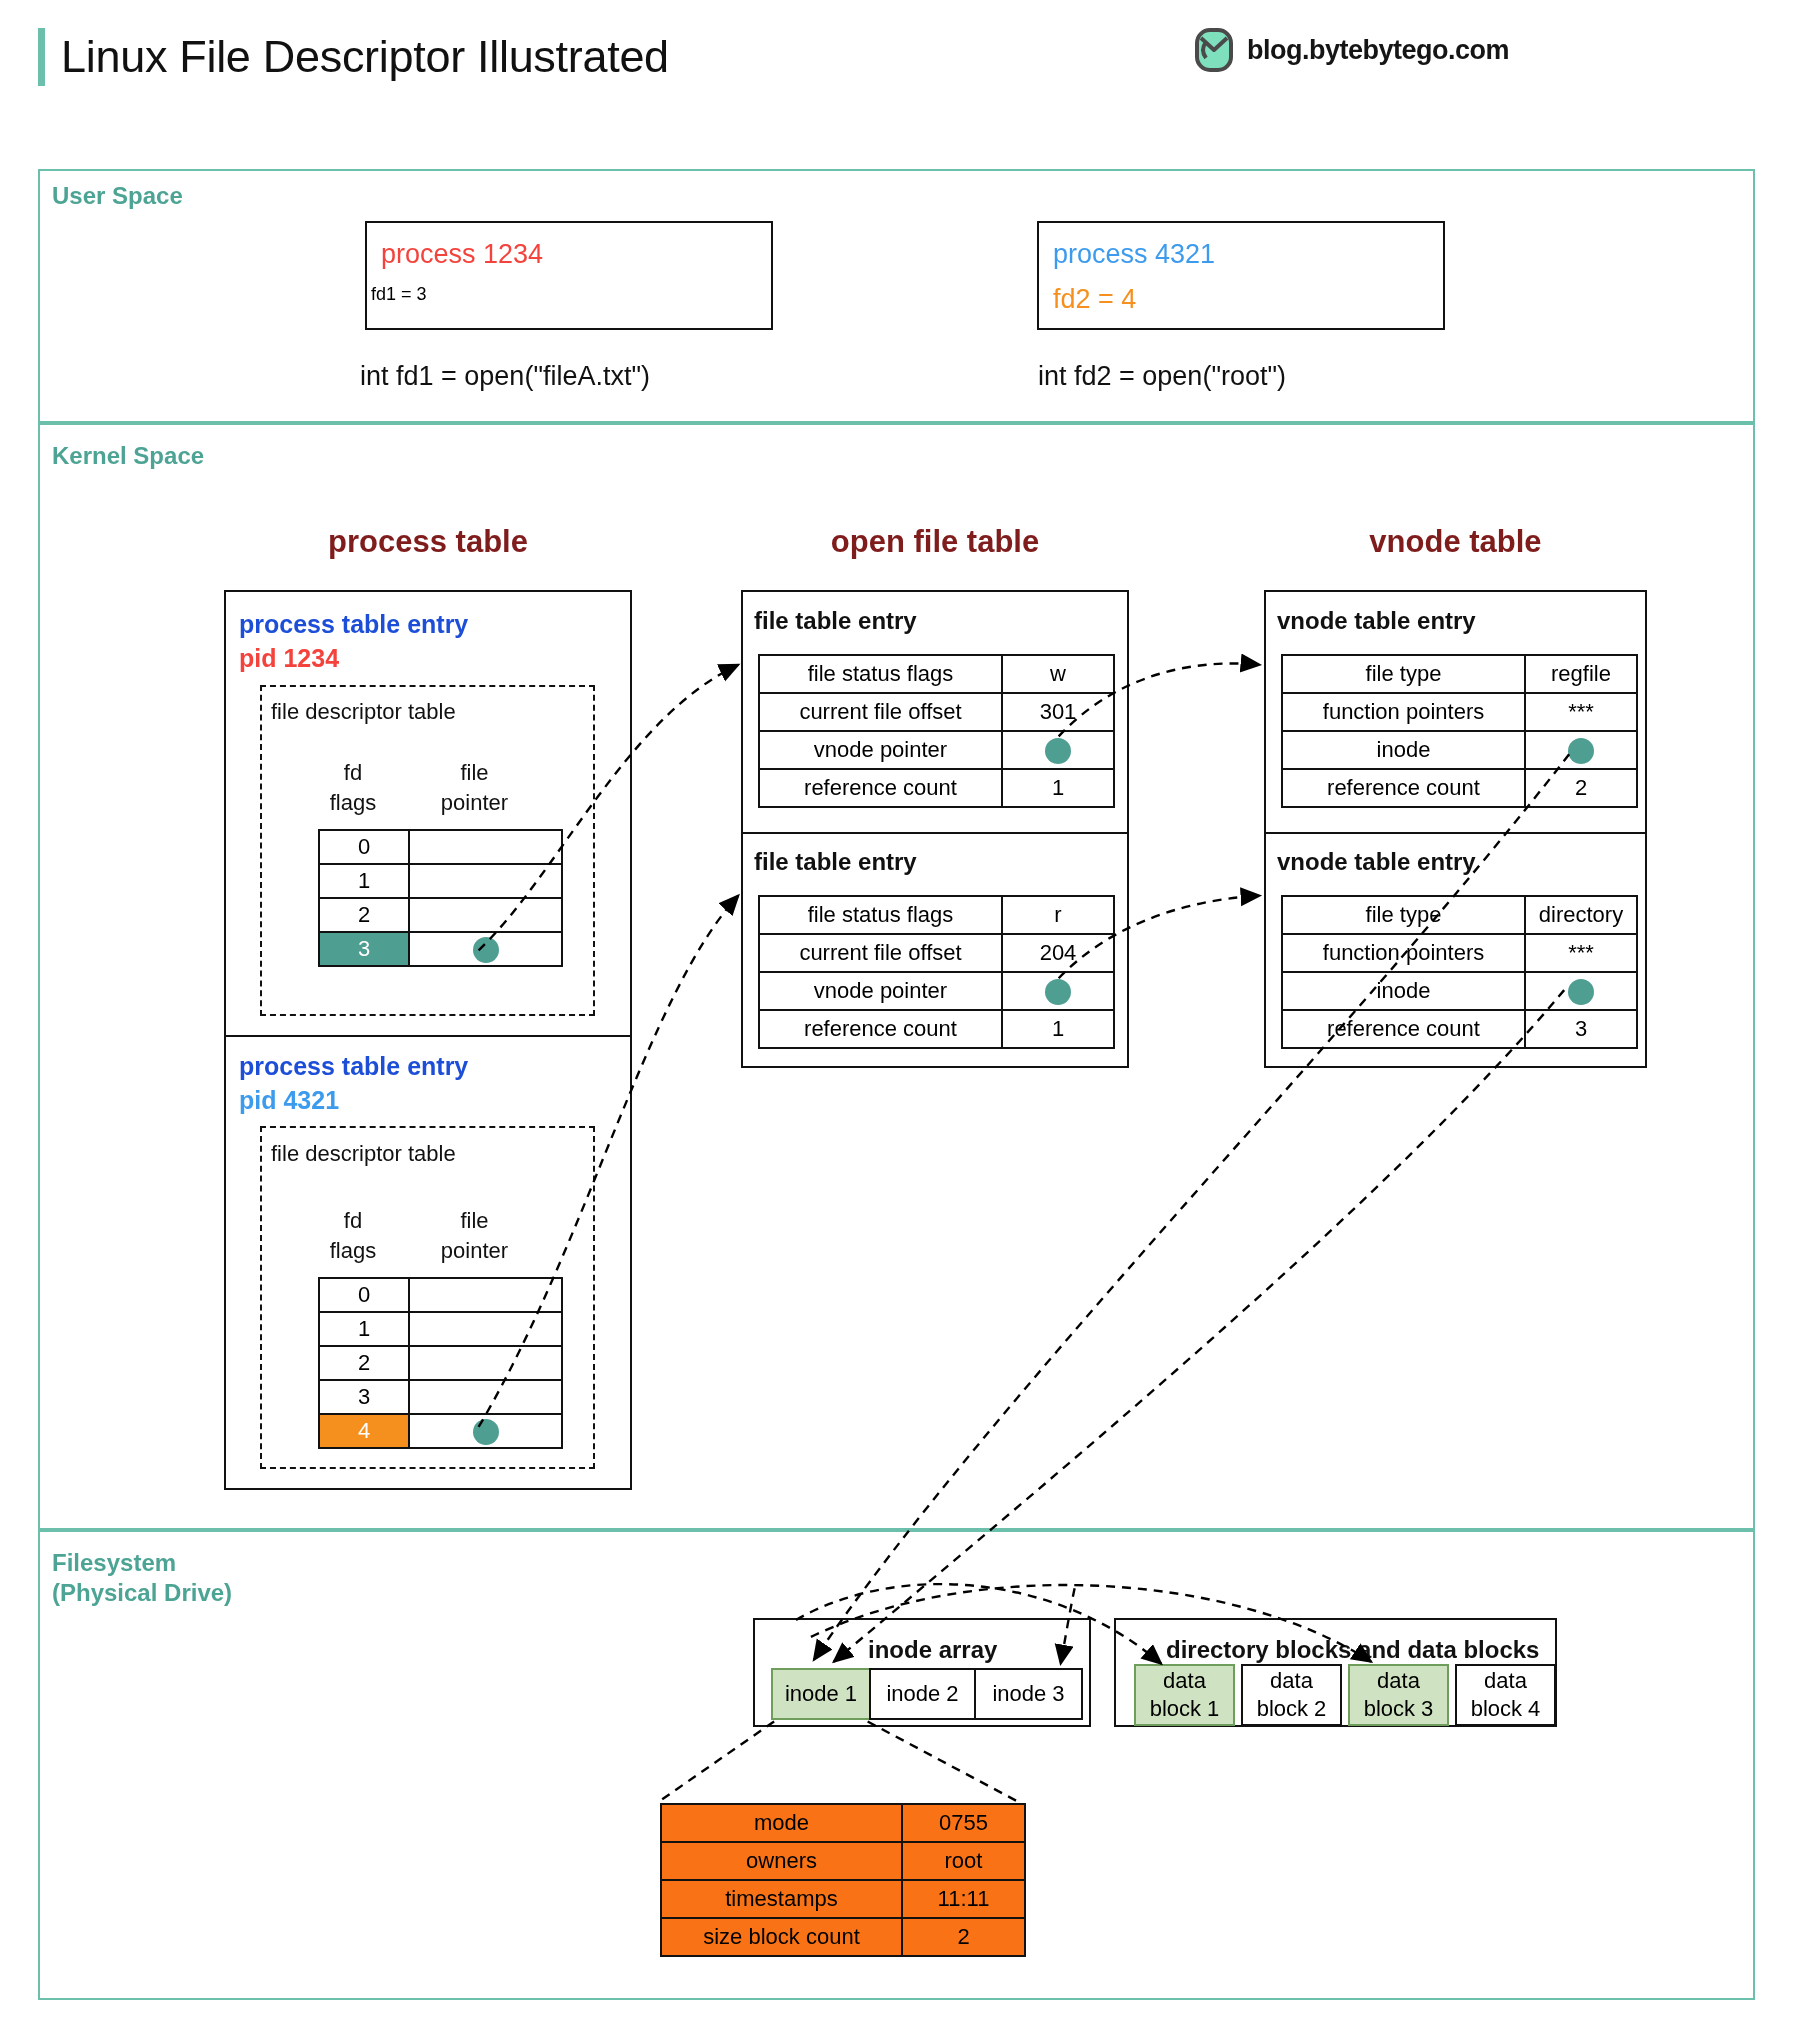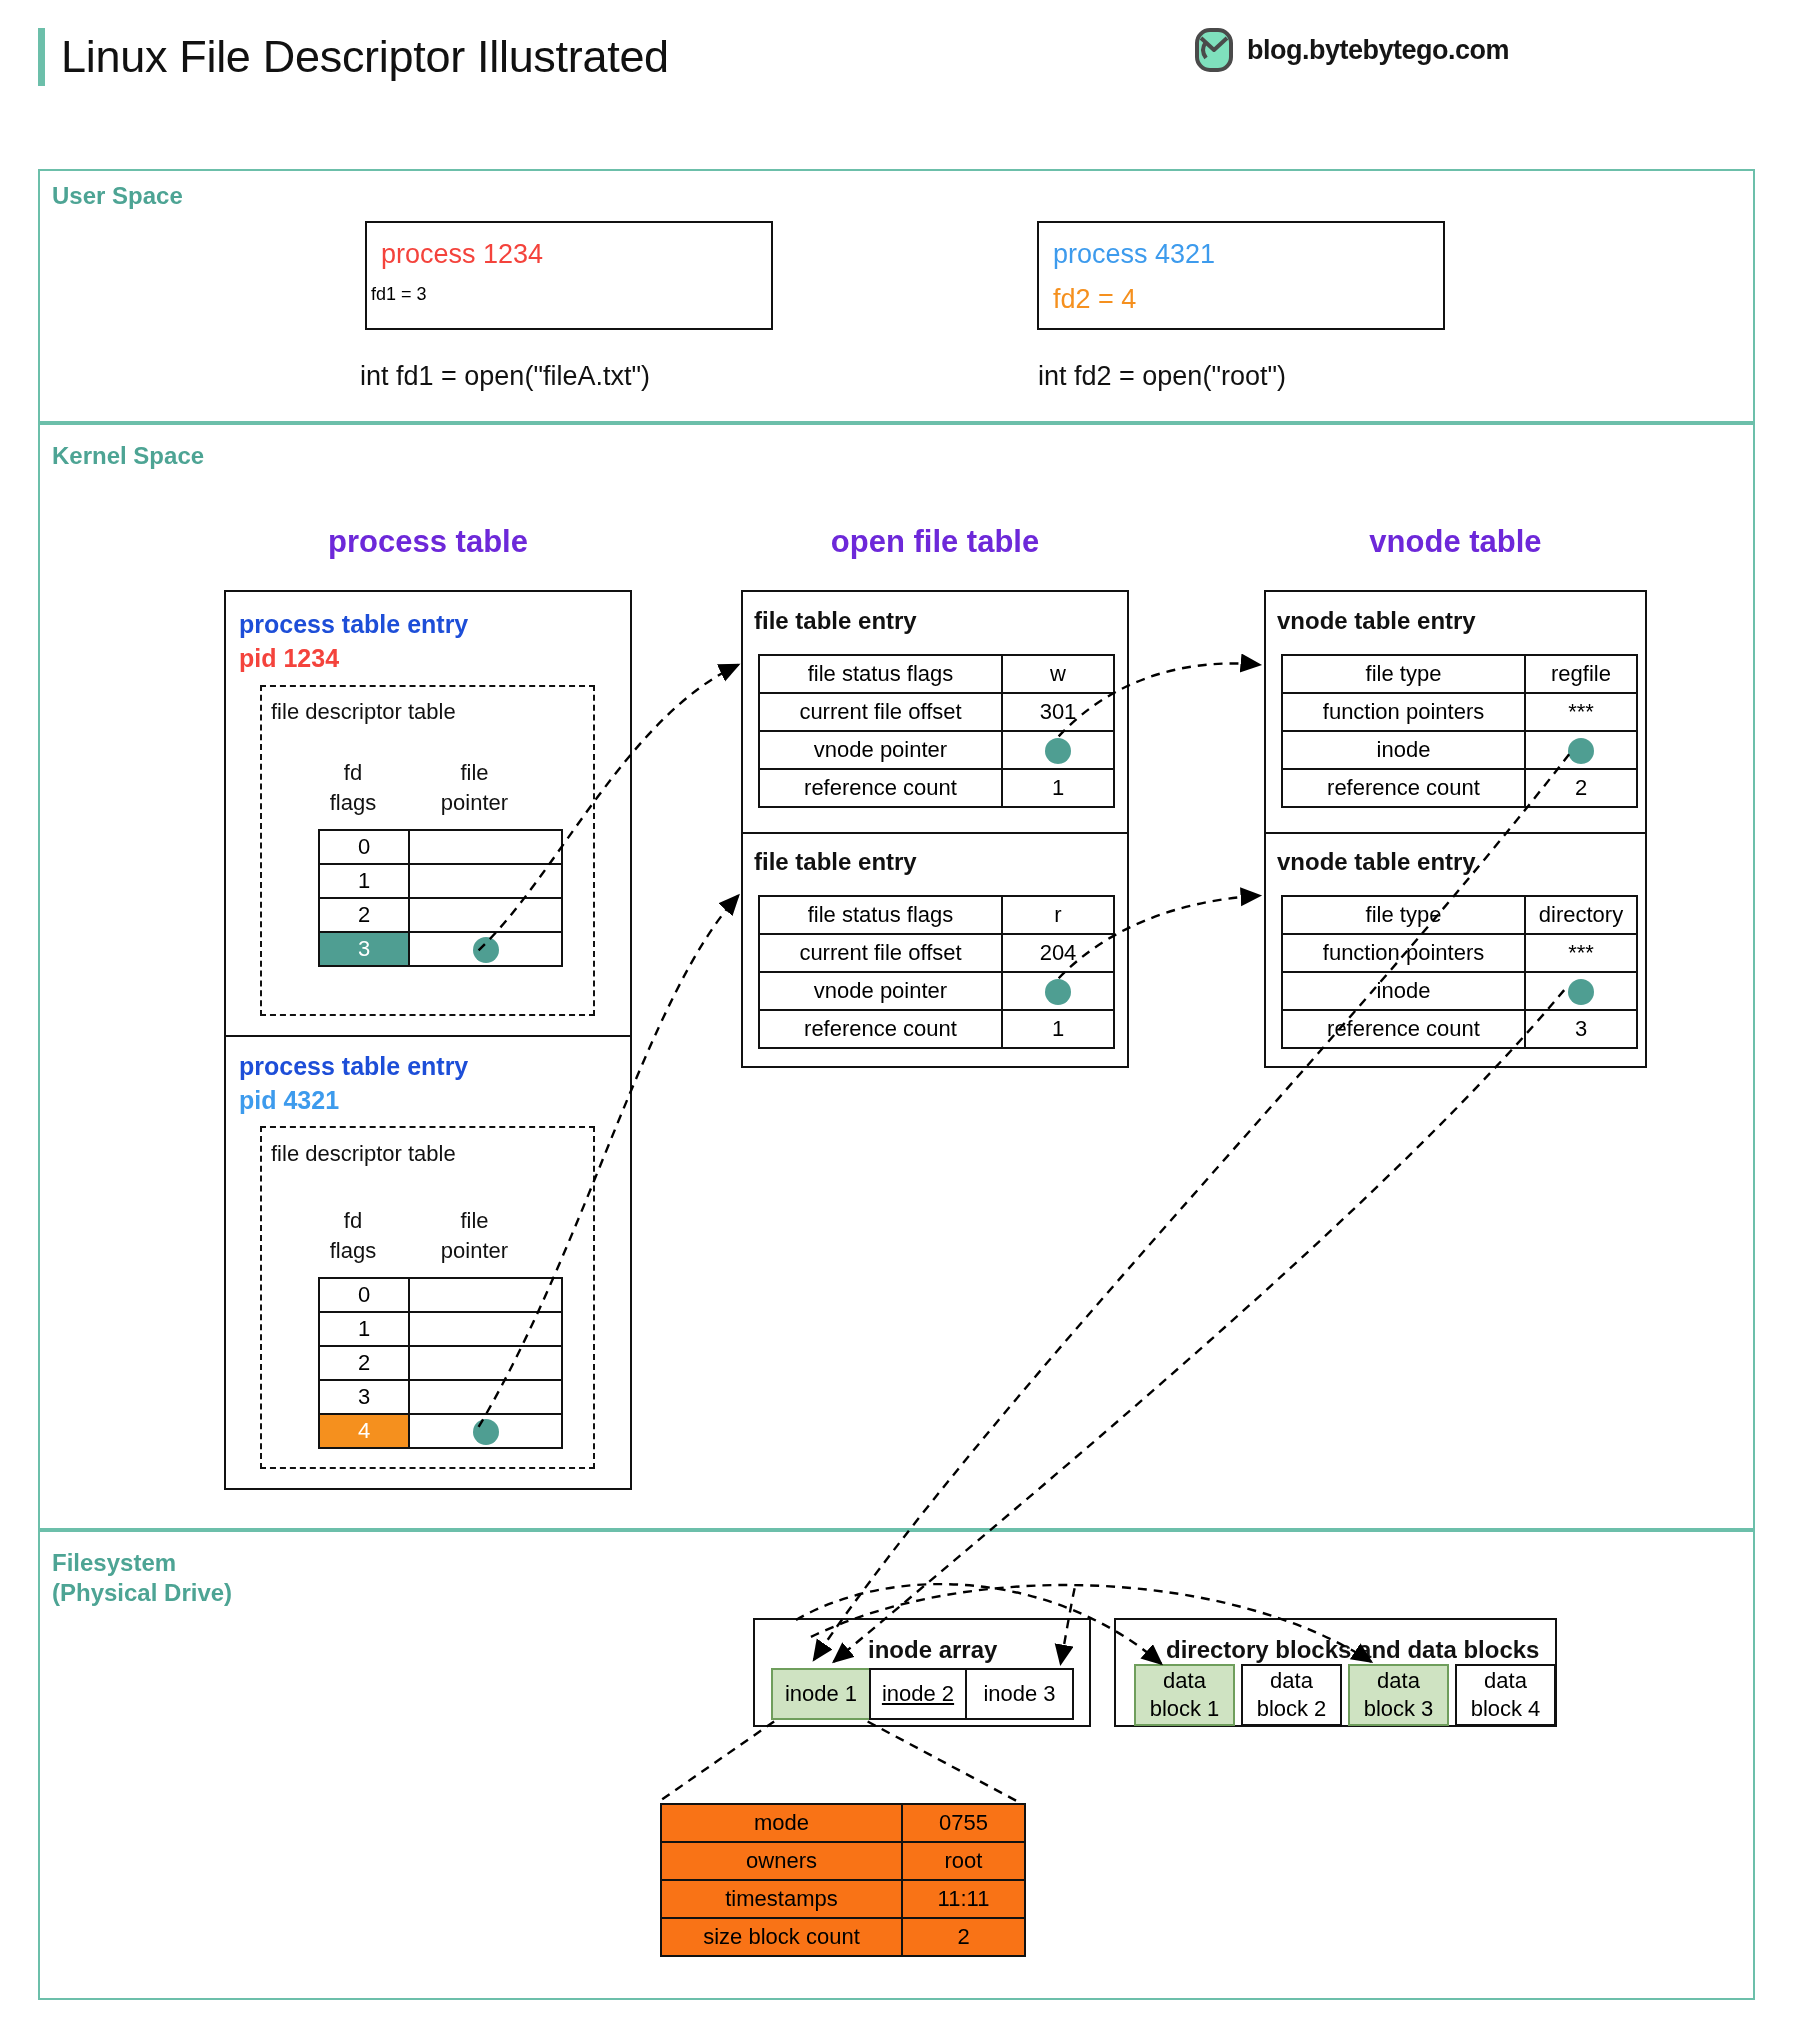--- a/index.html
+++ b/index.html
@@ -23,21 +23,21 @@
   
   .box{position:absolute;border:2px solid #111;box-sizing:border-box;background:#fff;}
   .box-dashed{position:absolute;border:2px dashed #111;box-sizing:border-box;background:transparent;}
 
   .proc-ttl{position:absolute;font-size:25px;font-weight:700;color:#1d4ed8;}
   .proc-pid{position:absolute;font-size:25px;font-weight:700;}
   .lbl{position:absolute;font-size:22px;color:#111;}
   .lbl-b{position:absolute;font-size:24px;font-weight:700;color:#111;}
   .col-head{position:absolute;font-size:22px;color:#111;text-align:center;line-height:30px;}
 
-  .section-title{position:absolute;font-size:31px;font-weight:700;color:#6d28d9;text-align:center;}
+  .section-title{position:absolute;font-size:31px;font-weight:700;color:#7f1d1d;text-align:center;}
 
   
   .fdtable{position:absolute;border-collapse:collapse;}
   .fdtable td{border:2px solid #111;height:32px;font-size:22px;text-align:center;padding:0;}
   .fd-num{width:88px;}
   .fd-ptr{width:151px;}
   .hl-teal{background:#4f9e92;color:#fff;}
   .hl-orange{background:#f5901e;color:#fff;}
   .dot{display:inline-block;width:26px;height:26px;border-radius:50%;background:#4f9e92;vertical-align:middle;}
 
@@ -265,21 +265,21 @@
   <div class="panel" style="left:38px;top:1530px;width:1717px;height:470px;"></div>
   <div class="panel-label" style="left:52px;top:1548px;">Filesystem
 (Physical Drive)</div>
 
   <div class="box" style="left:753px;top:1618px;width:338px;height:109px;"></div>
   <div class="cap" style="left:868px;top:1636px;">inode array</div>
   <div class="blkrow" style="left:771px;top:1668px;">
     <div class="blk green" style="width:100px;height:52px;">
       <span>inode 1</span>
     </div>
-    <div class="blk" style="width:98px;height:52px;margin-left:-2px;text-decoration:underline;">
+    <div class="blk" style="width:107px;height:52px;margin-left:-2px;">
       <span>inode 2</span>
     </div>
     <div class="blk" style="width:109px;height:52px;margin-left:-2px;">
       <span>inode 3</span>
     </div>
   </div>
 
   <div class="box" style="left:1114px;top:1618px;width:443px;height:109px;"></div>
   <div class="cap" style="left:1166px;top:1636px;">directory blocks and data blocks</div>
   <div class="blkrow" style="left:1134px;top:1664px;">

